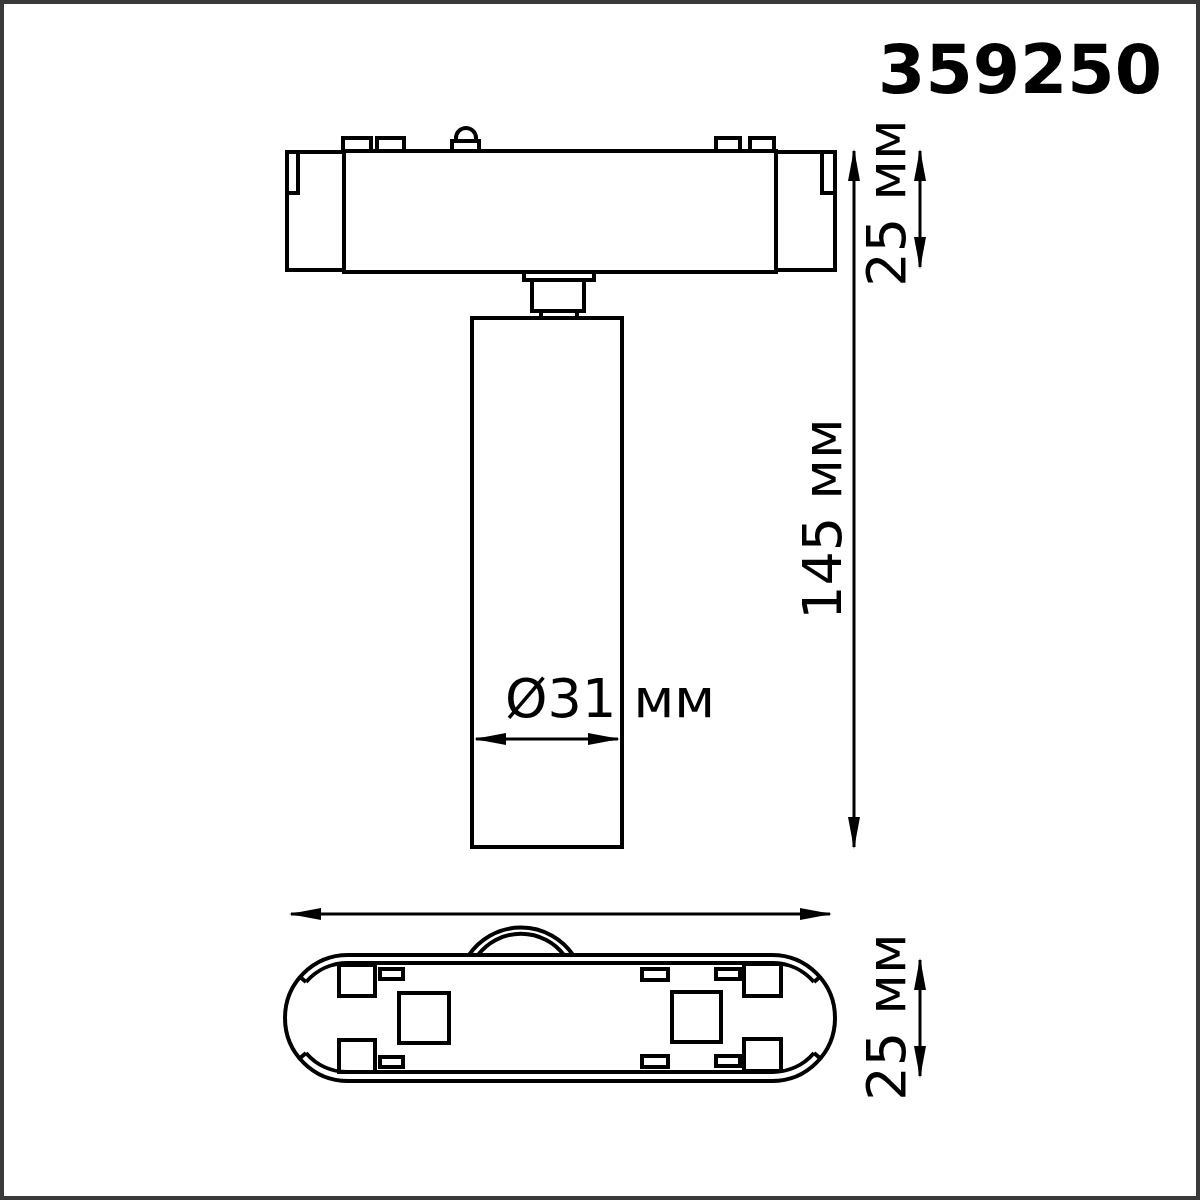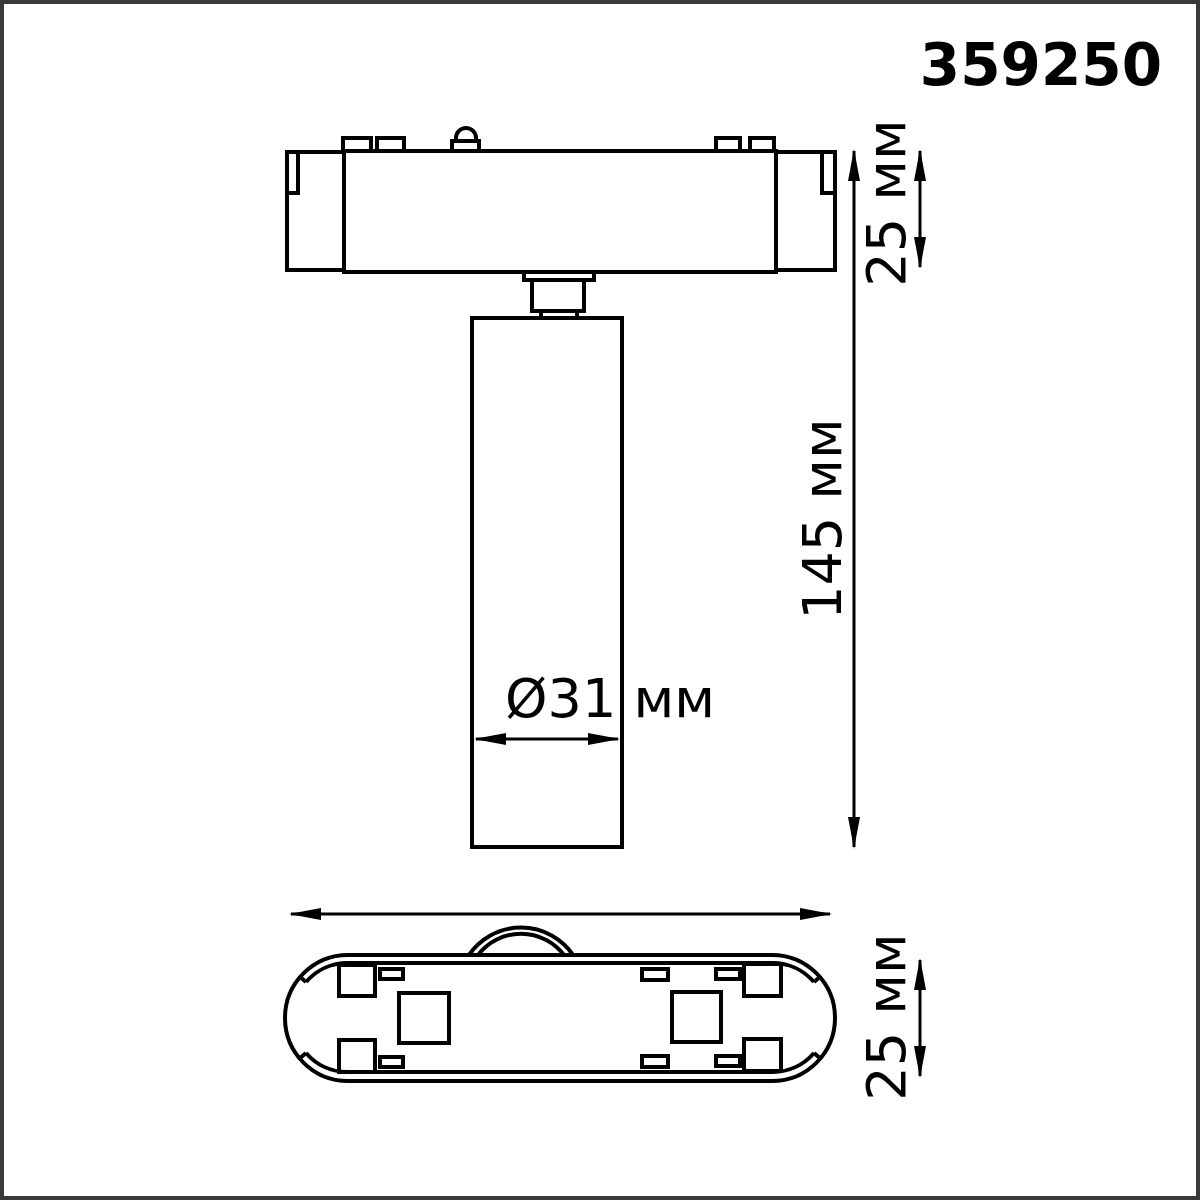--- a/index.html
+++ b/index.html
@@ -18,21 +18,21 @@
     color:#000;
     line-height:1;
     white-space:nowrap;
     font-size:54px;
     transform:translate(-50%,-50%);
   }
   .label.vertical{transform:translate(-50%,-50%) rotate(-90deg);}
   #part-number{
     position:absolute;
     top:32px;right:34px;
-    font-size:58px;
+    font-size:68px;
     font-weight:bold;
     color:#000;
     line-height:1;
     transform:none;
   }
 </style>
 </head>
 <body>
 
 <div id="canvas">

